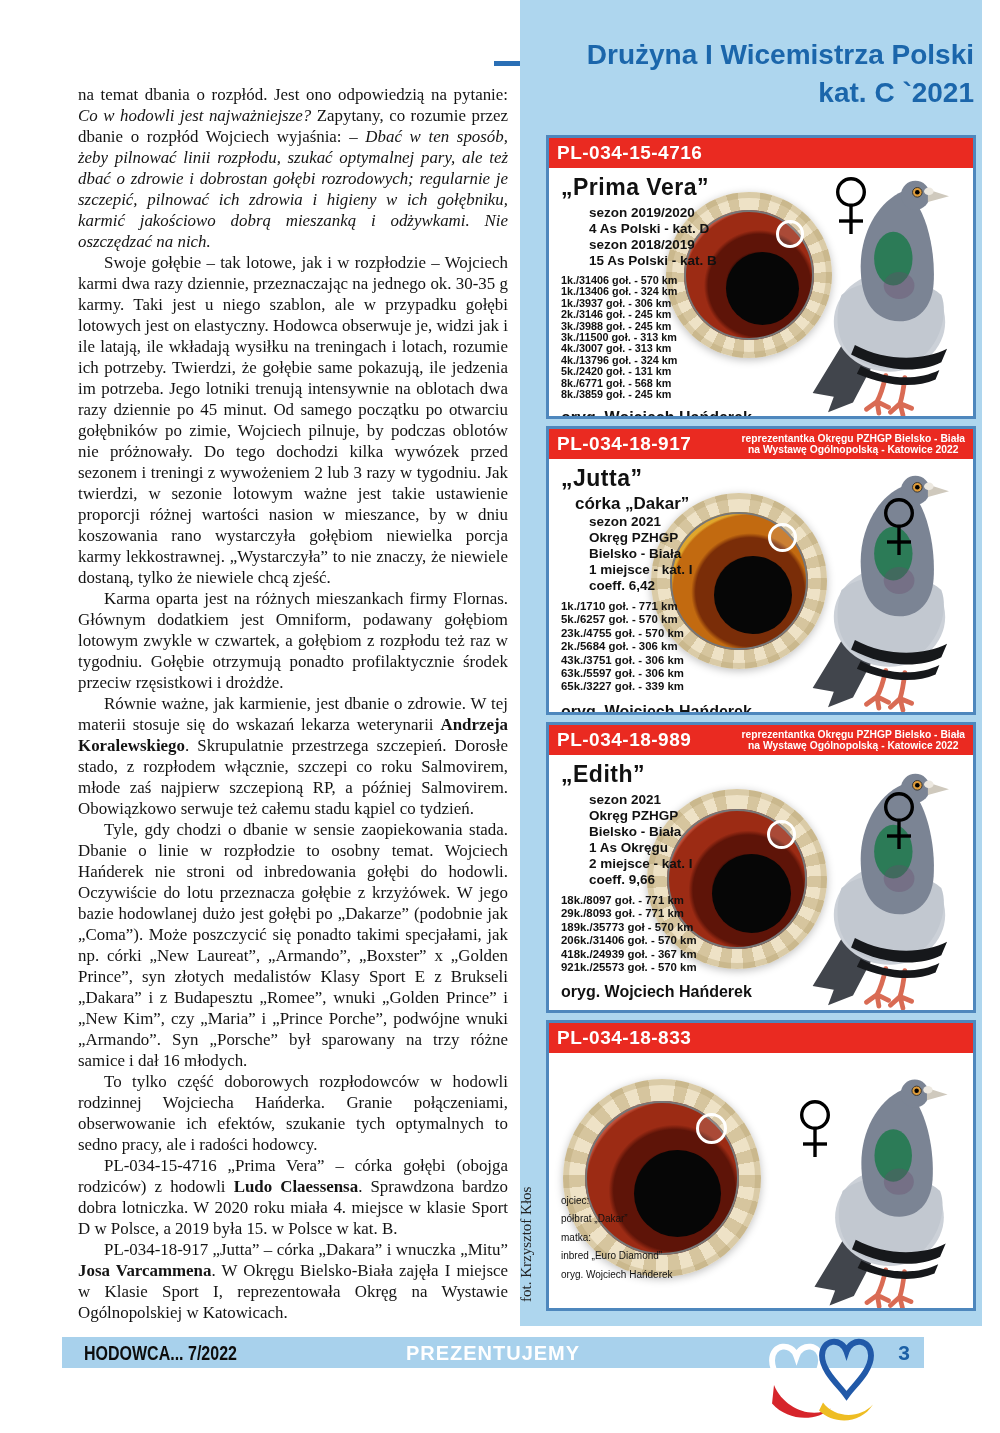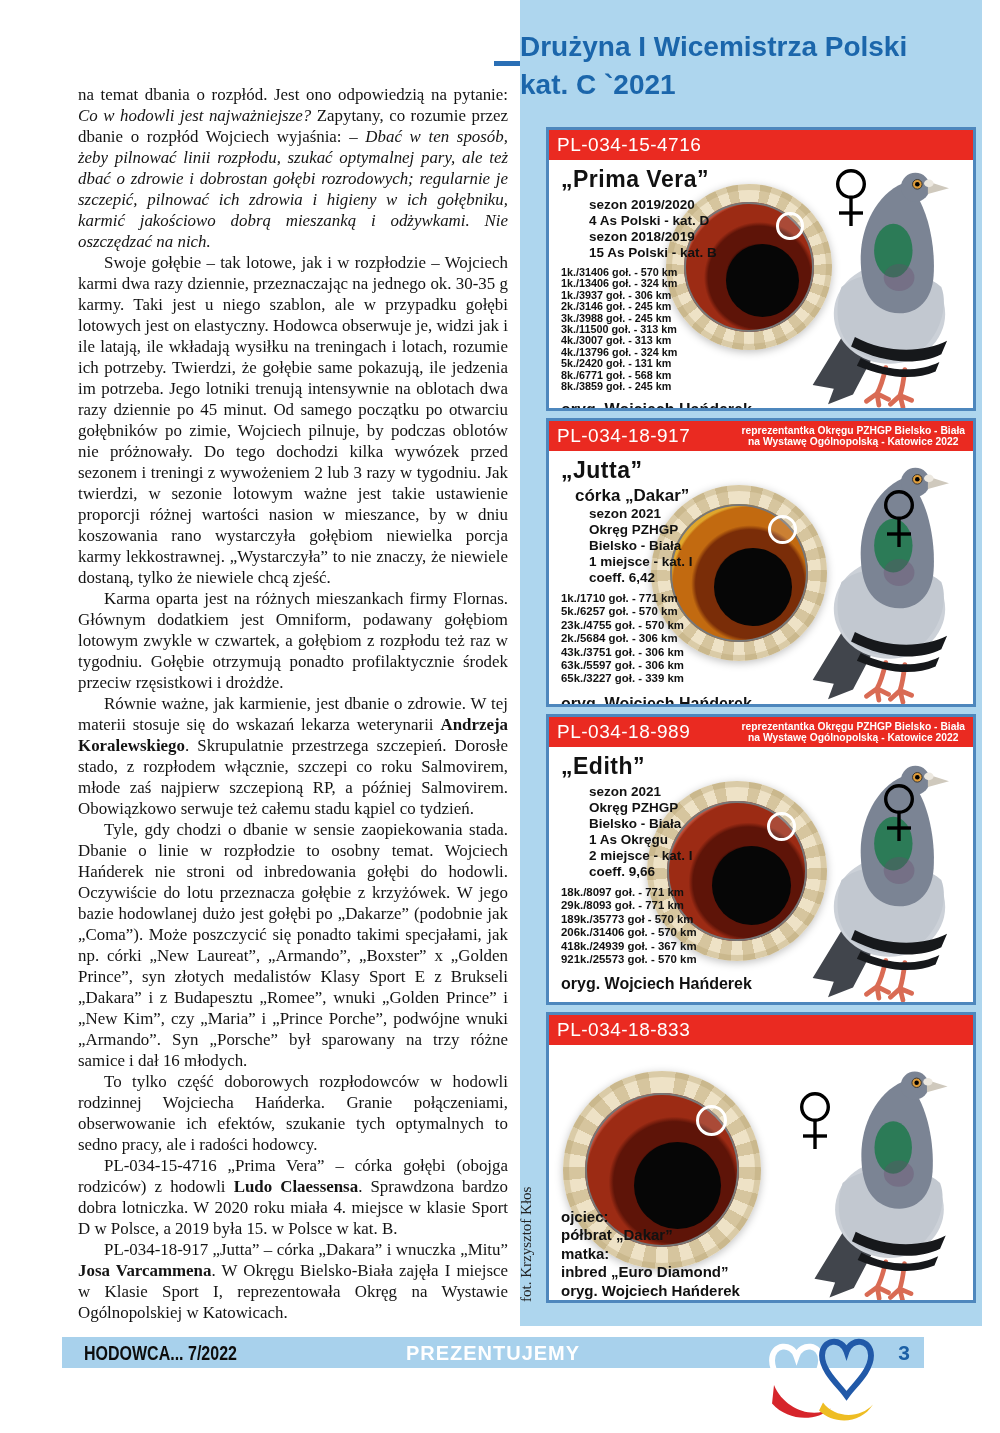--- a/index.html
+++ b/index.html
@@ -9,37 +9,37 @@
   
   .left-col{position:absolute;left:78px;top:84px;width:430px;}
   .para{margin:0;font-size:16.9px;line-height:21px;text-align:justify;color:#141414;}
   .para.indent{text-indent:26px;}
   .para span.i{font-style:italic;}
   .para span.b{font-weight:bold;}
 
   
   .right-panel{position:absolute;left:520px;top:0;width:462px;height:1326px;background:#aed6ee;}
   .edge-dash{position:absolute;left:494px;top:61px;width:26px;height:5px;background:#2a6fb5;}
-  .panel-header{margin:0;padding-top:28px;text-align:left;color:#1b66ab;
+  .panel-header{margin:8px;padding-top:28px;text-align:right;color:#1b66ab;
                 font-family:"Liberation Sans",sans-serif;font-weight:bold;font-size:28px;line-height:38px;}
   .cards{margin:23px 0 0 26px;width:430px;display:flex;flex-direction:column;gap:7px;}
   .card{position:relative;background:#ffffff;border:3px solid #4e87bd;box-sizing:border-box;
         font-family:"Liberation Sans",sans-serif;overflow:hidden;}
   .banner{display:flex;align-items:center;background:#ea2a21;color:#fff;height:30px;padding:0 8px;}
-  .ring-id{font-weight:normal;font-size:19px;letter-spacing:.5px;white-space:nowrap;}
+  .ring-id{font-weight:bold;font-size:19px;letter-spacing:.5px;white-space:nowrap;}
   .banner-note{margin-left:auto;text-align:center;font-weight:bold;font-size:10.3px;line-height:11.5px;}
   .card-body{position:absolute;left:0;top:30px;right:0;bottom:0;}
   .card-text{position:absolute;left:12px;top:6px;width:195px;z-index:4;}
   .pigeon-name{font-weight:bold;font-size:23px;letter-spacing:.5px;margin-bottom:4px;}
   .pigeon-sub{font-weight:bold;font-size:17px;margin:-2px 0 0 14px;}
   .info{font-weight:bold;font-size:13.5px;line-height:16px;margin-left:28px;}
   .results{margin-top:6px;font-weight:bold;font-size:11.4px;line-height:13.4px;white-space:nowrap;}
   .results.tight{font-size:10.8px;line-height:11.4px;}
   .credit{margin-top:9px;font-weight:bold;font-size:16px;}
-  .pedigree-block{position:absolute;left:12px;bottom:0;z-index:4;font-weight:bold;font-size:15px;line-height:18.5px;}
+  .pedigree-block{position:absolute;left:12px;bottom:24px;z-index:4;font-weight:normal;font-size:10px;line-height:18.5px;}
 
   
   .eye{position:absolute;border-radius:50%;z-index:1;
        background:repeating-conic-gradient(#eee2c6 0deg 8deg,#d6c59e 8deg 16deg);
        box-shadow:inset 0 0 0 6px rgba(180,160,110,.35),0 2px 8px rgba(0,0,0,.25);}
   .eye .iris{position:absolute;inset:11%;border-radius:50%;
        background:radial-gradient(circle at 58% 58%,#150503 0 28%,#5e1408 32% 48%,#9c2b14 52% 70%,#c0503a 72% 85%,#7c2212 88% 100%);
        box-shadow:inset 0 0 0 2px #777;}
   .eye.eye-amber .iris{background:radial-gradient(circle at 58% 58%,#1c0a04 0 28%,#7a2d08 32% 48%,#c26a10 52% 68%,#e0a62c 70% 84%,#8a3c0c 88% 100%);}
   .eye .pupil{position:absolute;left:36%;top:36%;width:44%;height:44%;border-radius:50%;background:#060606;}

